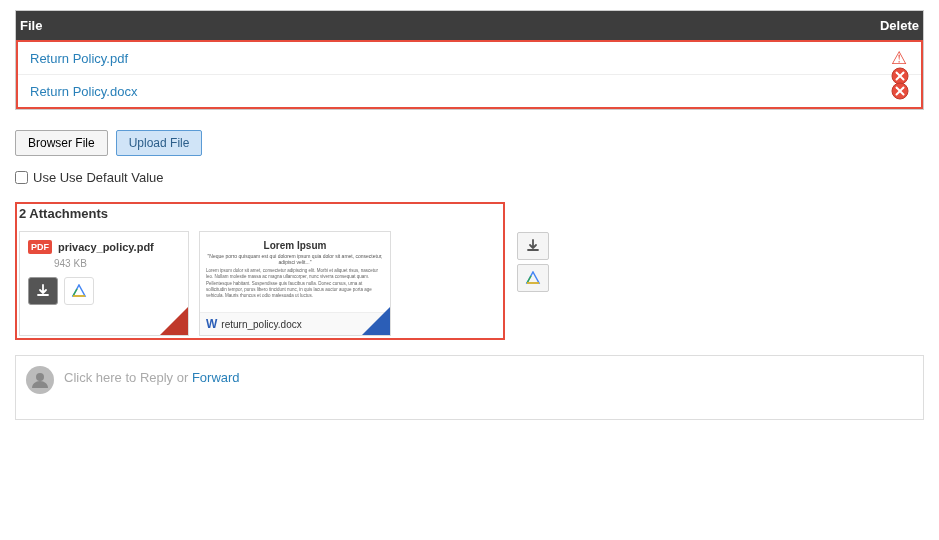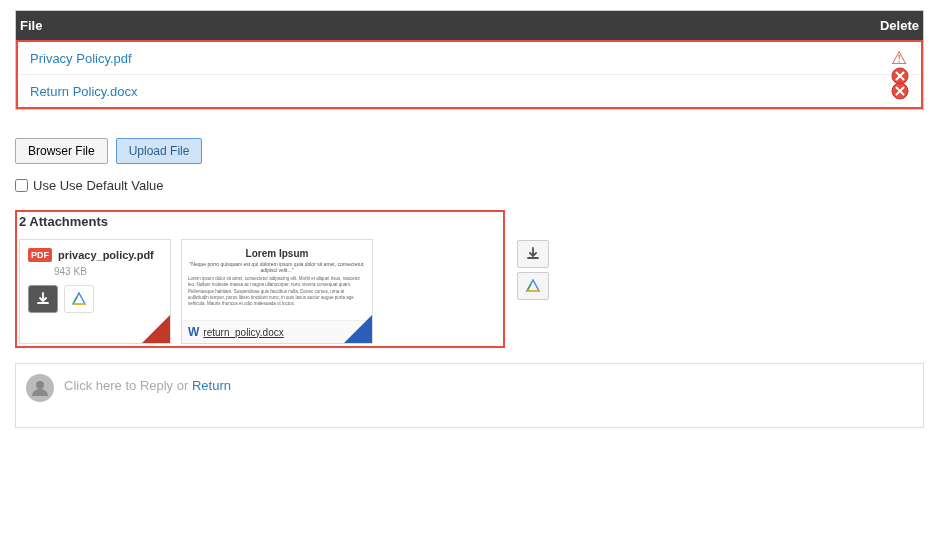--- a/index.html
+++ b/index.html
@@ -59,21 +59,20 @@
       gap: 8px;
       padding: 10px 15px;
     }
     .btn {
       padding: 5px 12px;
       font-size: 12px;
       border: 1px solid #aaa;
       background: #f5f5f5;
       cursor: pointer;
       border-radius: 2px;
-      margin-top: 8px;
     }
     .btn-upload {
       background: #d0e4f7;
       border: 1px solid #5b9bd5;
       color: #2c5e8a;
     }
 
     
     .checkbox-row {
       display: flex;
@@ -104,21 +103,21 @@
       font-size: 13px;
       font-weight: bold;
       margin-bottom: 10px;
       color: #333;
     }
     .attachment-cards {
       display: flex;
       gap: 10px;
     }
     .attachment-card {
-      width: 152px;
+      width: 170px;
       border: 1px solid #ddd;
       padding: 8px;
       position: relative;
       background: #fff;
     }
     .attachment-card-header {
       display: flex;
       align-items: center;
       gap: 6px;
       margin-bottom: 4px;
@@ -205,21 +204,20 @@
       background: #f9f9f9;
     }
     .word-icon {
       color: #2b5eb7;
       font-size: 12px;
       font-weight: bold;
     }
     .docx-filename {
       font-size: 10px;
       color: #333;
-      text-decoration: underline;
     }
 
     
     .corner-triangle {
       position: absolute;
       bottom: 0;
       right: 0;
       width: 0;
       height: 0;
       border-style: solid;
@@ -290,21 +288,21 @@
 </head>
 <body>
 
 <div class="file-table-wrapper">
   <div class="file-table-header">
     <span>File</span>
     <span>Delete</span>
   </div>
   <div class="file-table-body">
     <div class="file-row">
-      <a class="file-link">Privacy Policy.pdf</a>
+      <a class="file-link">Return Policy.pdf</a>
       <span class="delete-icon" title="Delete">⚠
         
         <svg width="18" height="18" viewBox="0 0 18 18" xmlns="http://www.w3.org/2000/svg">
           <circle cx="9" cy="9" r="8" fill="#e74c3c" stroke="#c0392b" stroke-width="1"></circle>
           <line x1="5.5" y1="5.5" x2="12.5" y2="12.5" stroke="white" stroke-width="2" stroke-linecap="round"></line>
           <line x1="12.5" y1="5.5" x2="5.5" y2="12.5" stroke="white" stroke-width="2" stroke-linecap="round"></line>
         </svg>
       </span>
     </div>
     <div class="file-row">
@@ -391,15 +389,15 @@
 </div>
 
 <div class="reply-section">
   <div class="avatar-icon">
     <svg width="18" height="18" viewBox="0 0 18 18" xmlns="http://www.w3.org/2000/svg">
       <circle cx="9" cy="6" r="4" fill="#888"></circle>
       <path d="M1 17c0-4 3.6-7 8-7s8 3 8 7" fill="#888"></path>
     </svg>
   </div>
   <div class="reply-text">
-    <span>Click here to </span><a class="reply-link">Reply</a><span> or </span><a class="reply-link-blue">Return</a>
+    <span>Click here to </span><a class="reply-link">Reply</a><span> or </span><a class="reply-link-blue">Forward</a>
   </div>
 </div>
 
 </body></html>

